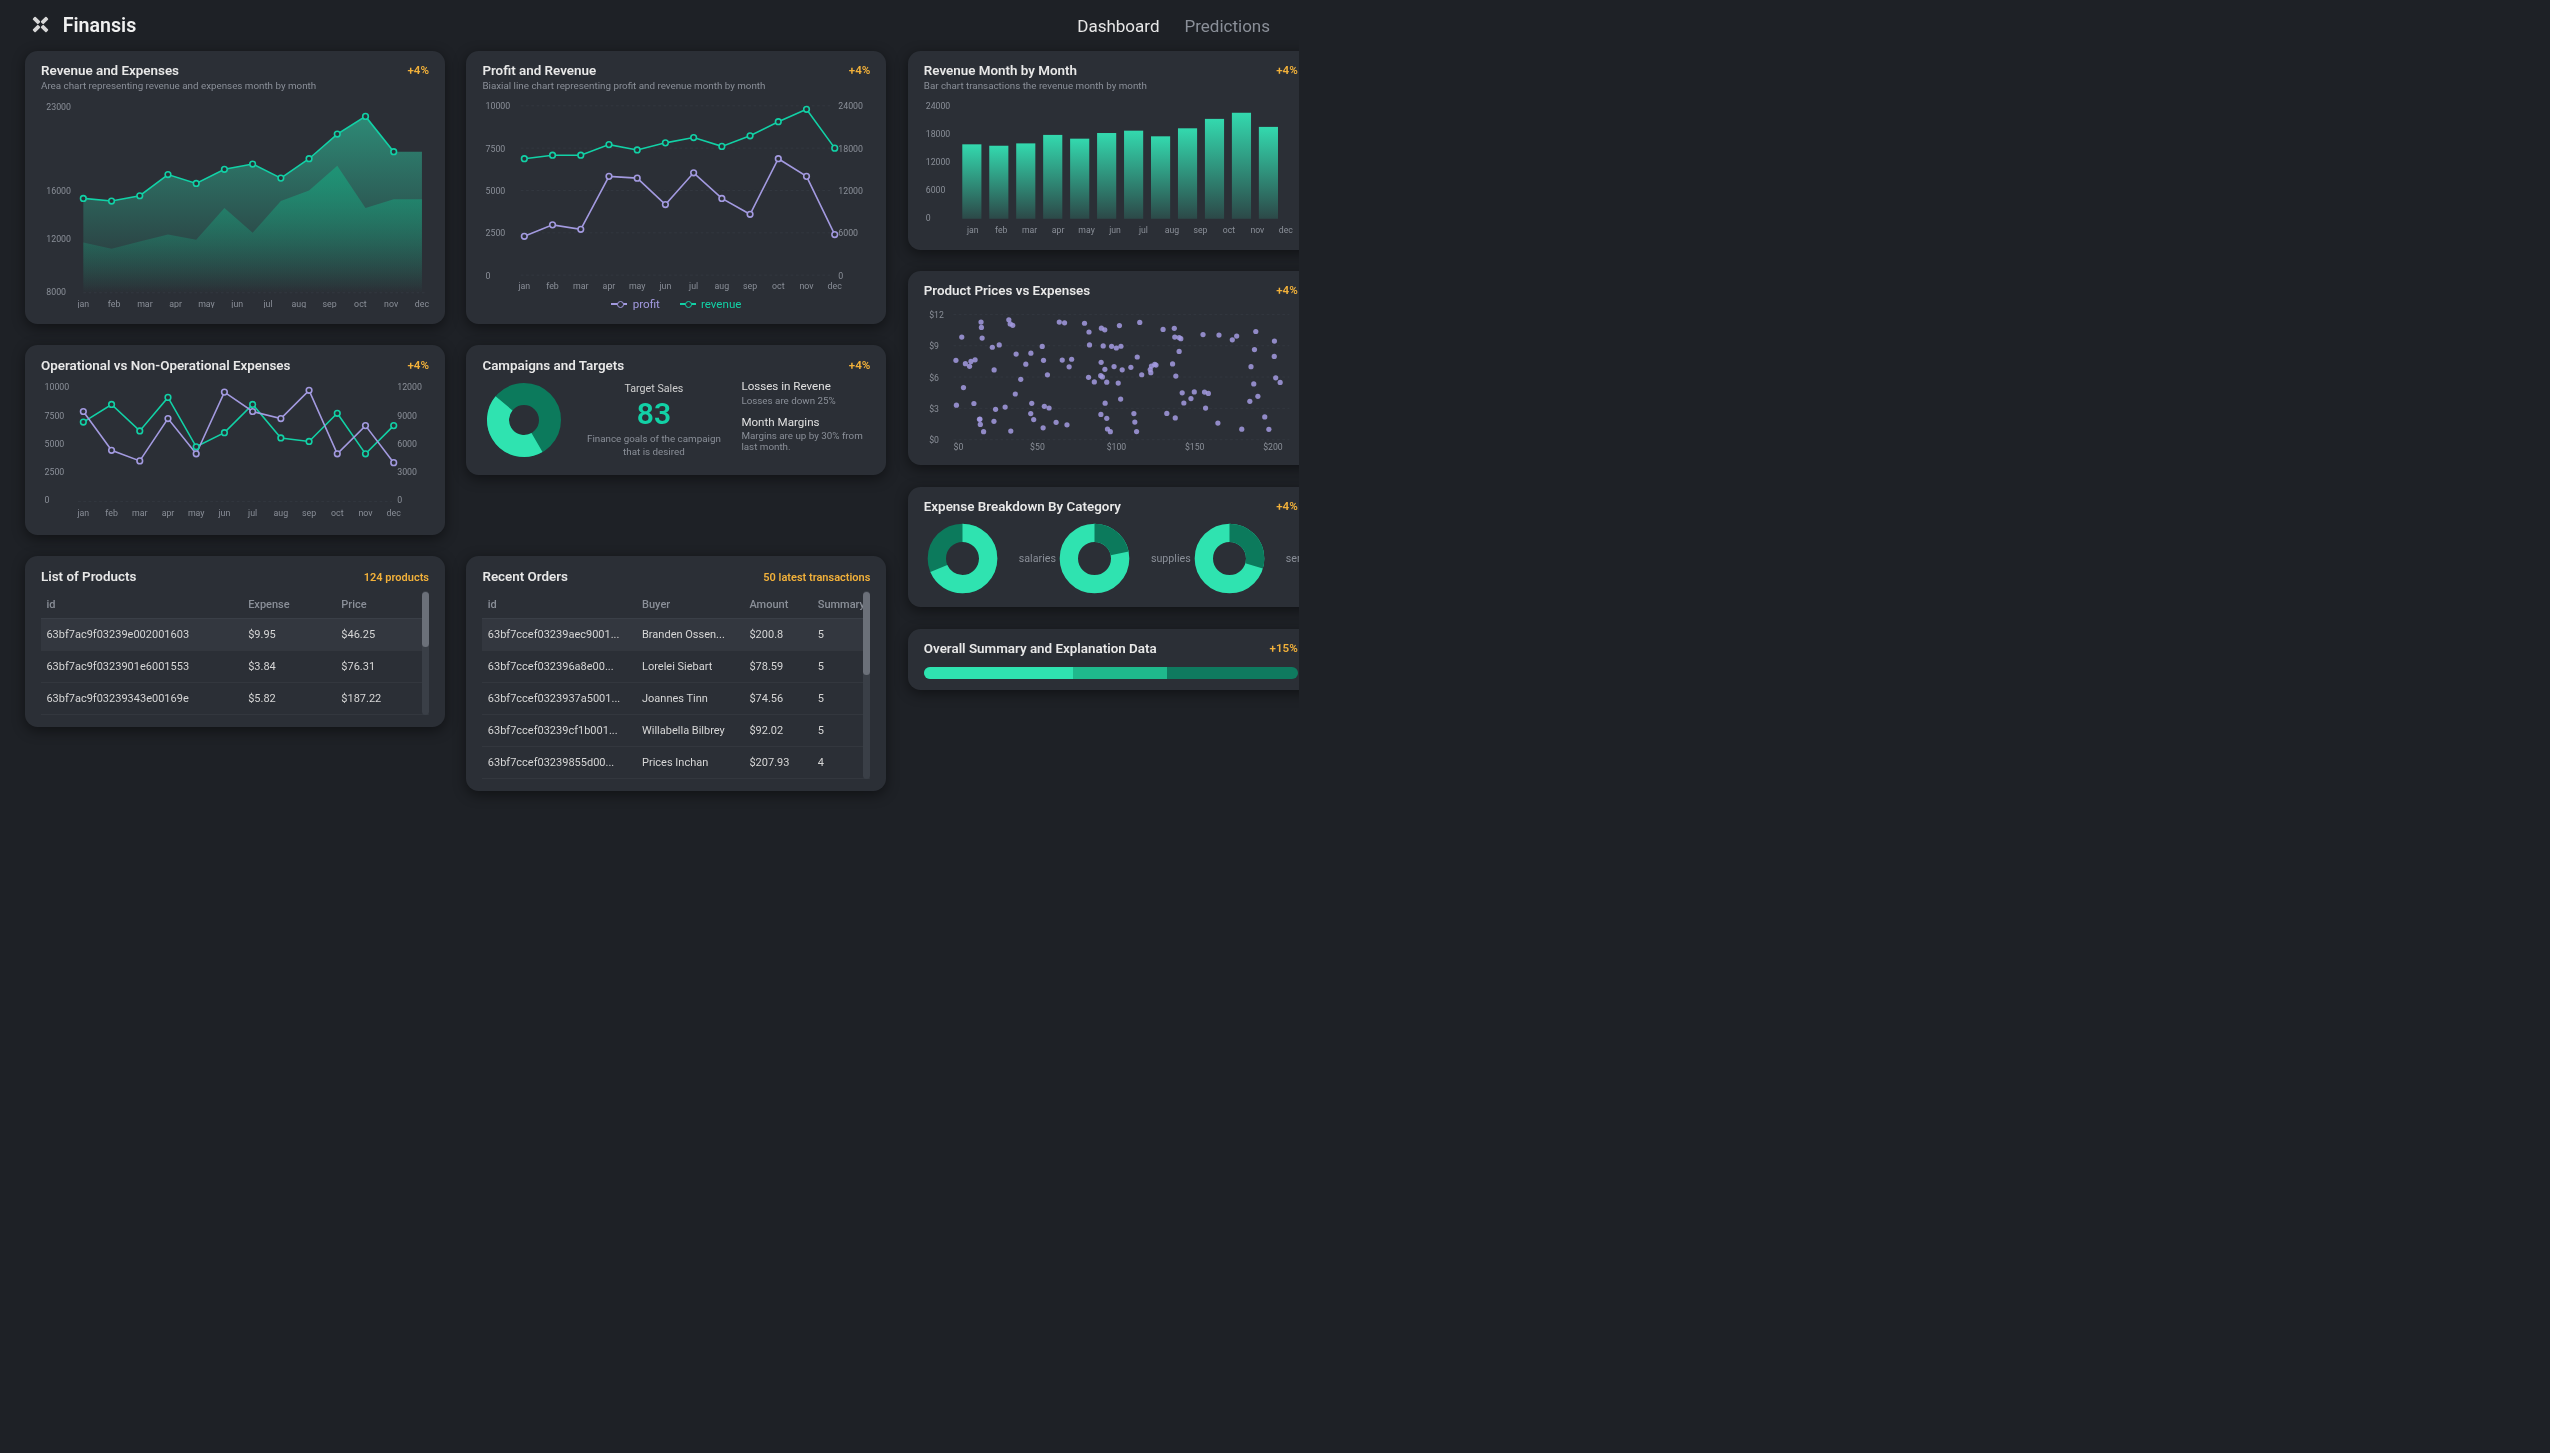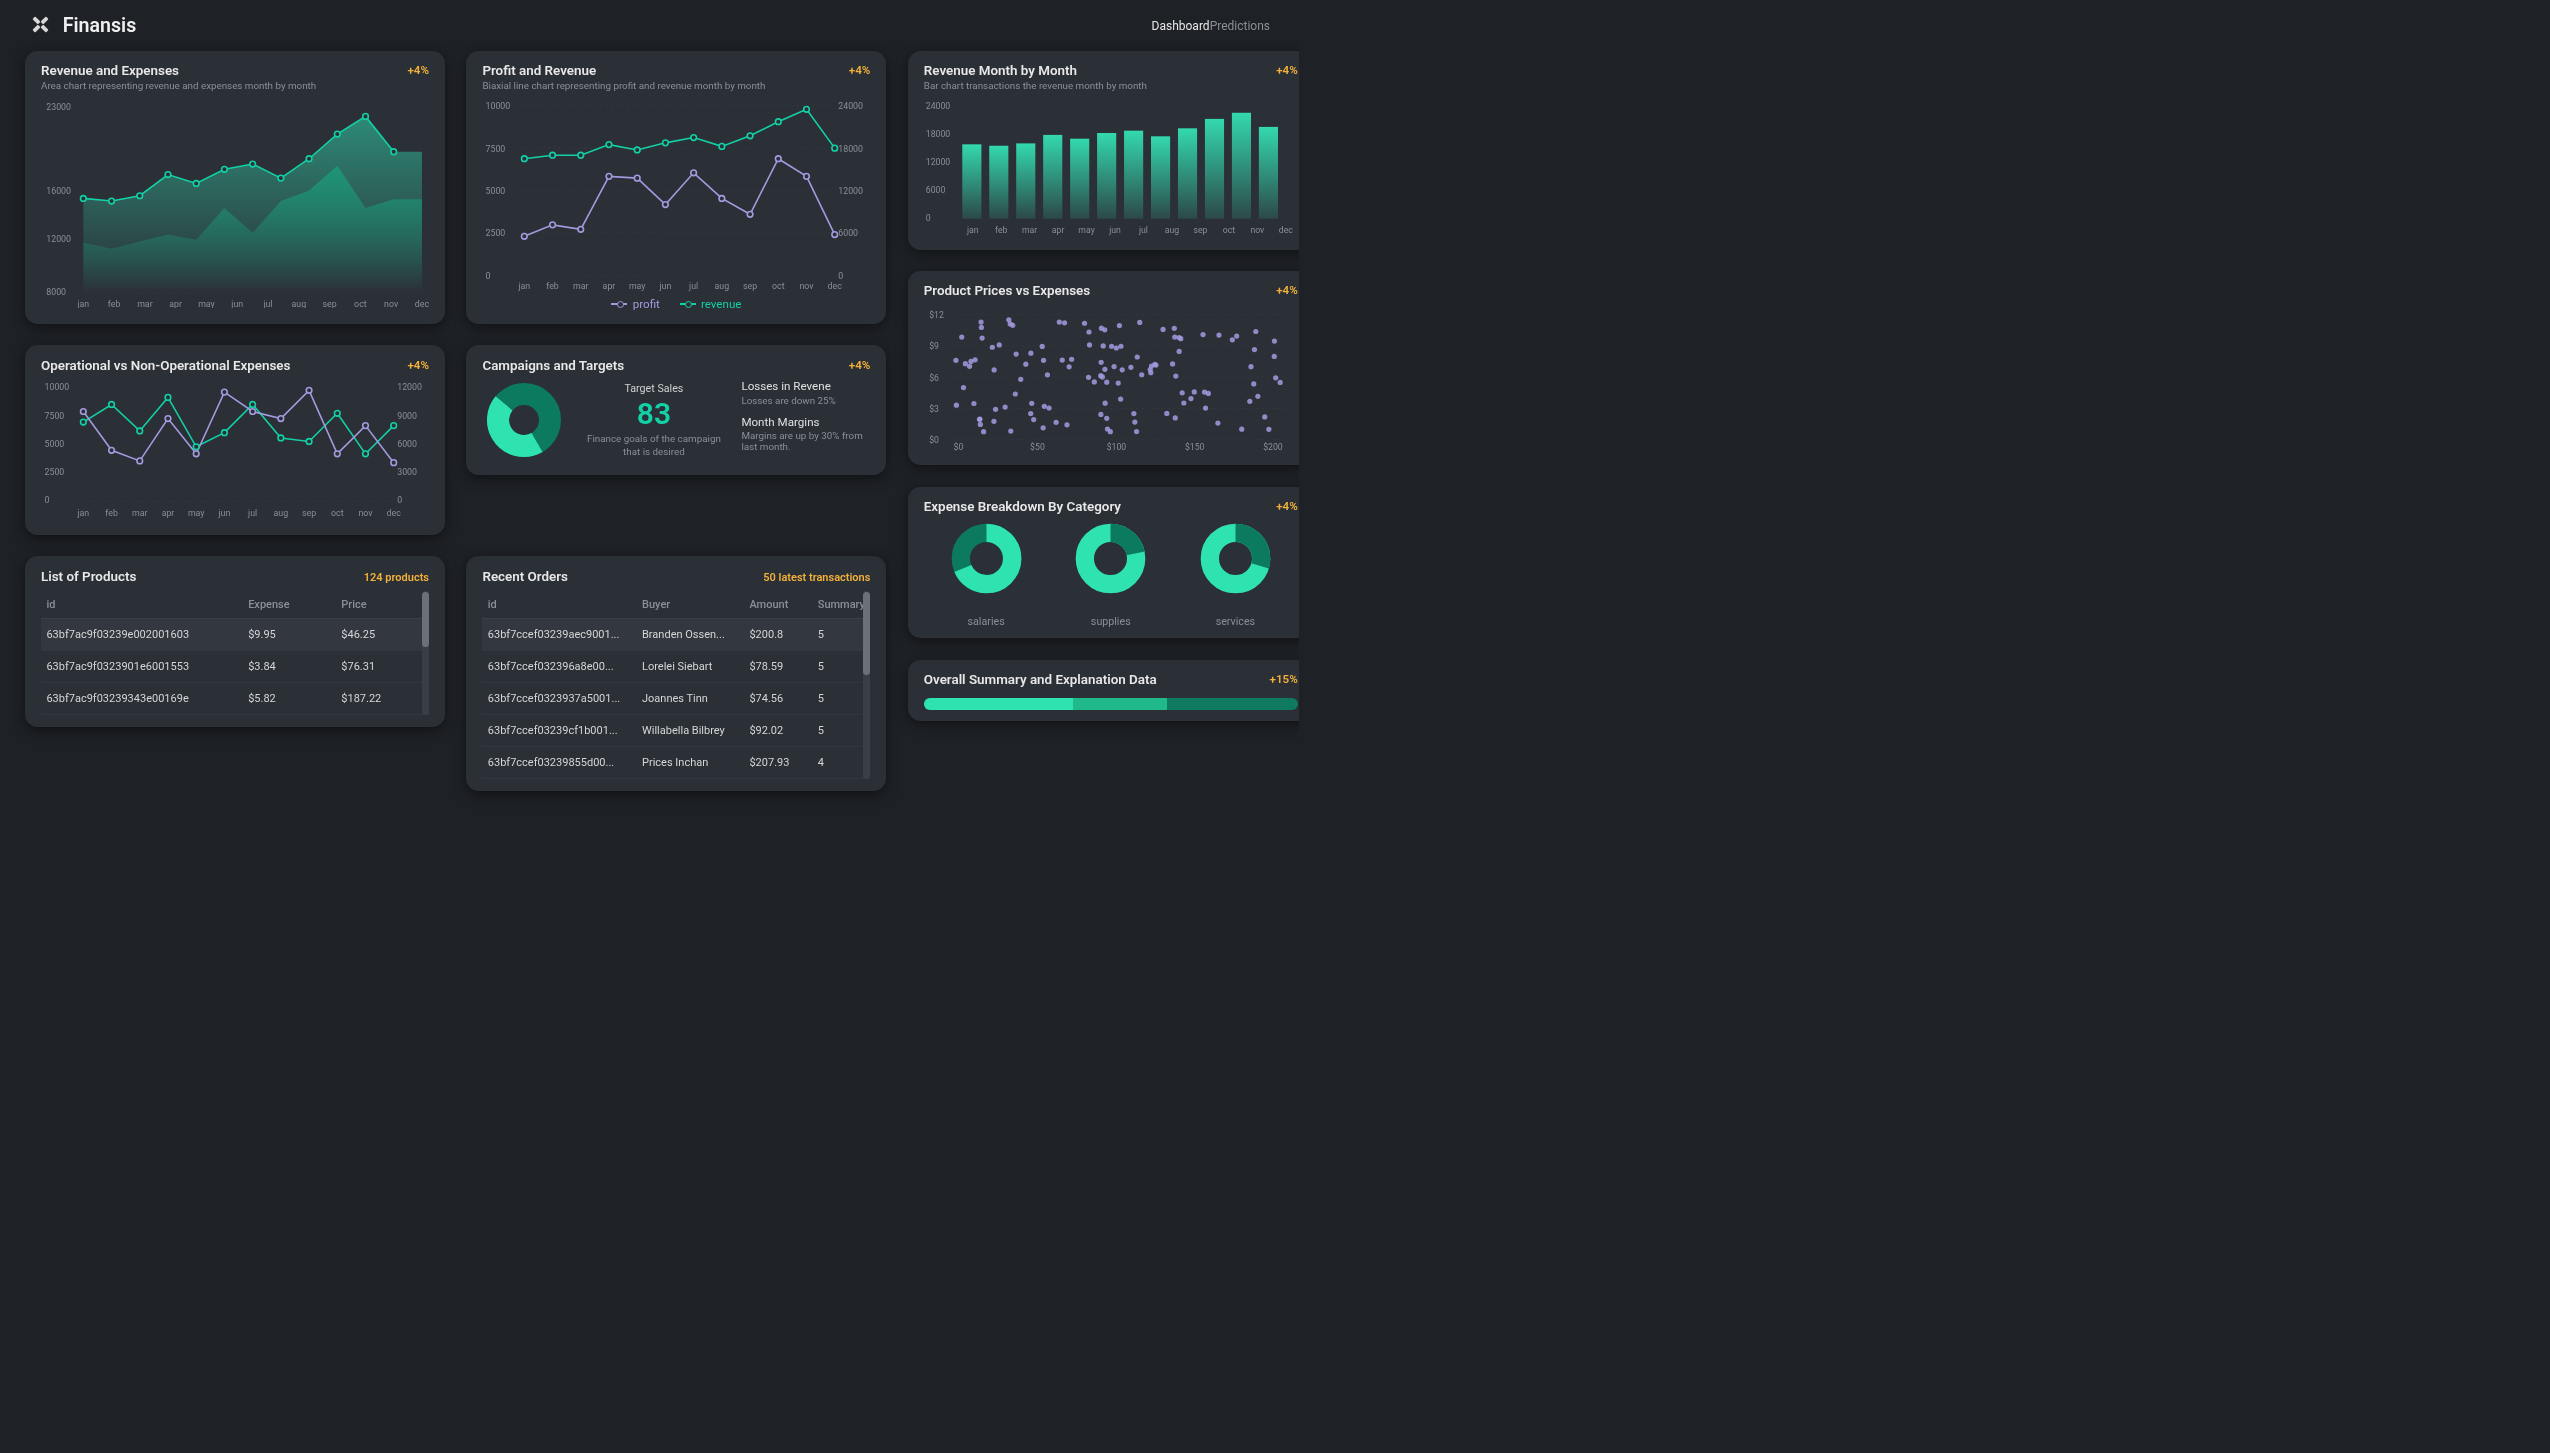--- a/index.html
+++ b/index.html
@@ -27,21 +27,21 @@
   
   body{transform:none;width:1299px;}
 
   .topbar{
     display:flex;align-items:center;justify-content:space-between;
     padding:12.5px 29px 7.1px 29px;
   }
   .brand{display:flex;align-items:center;gap:10.7px;}
   .brand svg{width:23px;height:23px;}
   .brand-name{font-size:19.6px;font-weight:600;color:#f0f0f0;}
-  .nav{display:flex;font-size:12px;}
+  .nav{display:flex;gap:25px;font-size:17px;}
   .nav a{color:var(--text);text-decoration:none;}
   .nav a.inactive{color:var(--text-dim);}
 
   .grid{
     display:grid;
     grid-template-columns: 420px 420px 406px;
     grid-auto-rows:min-content;
     gap:21.4px 21.4px;
     padding:5.4px 25px 21.4px 25px;
     align-items:start;
@@ -75,21 +75,21 @@
   .legend .lg{display:flex;align-items:center;gap:5.4px;}
   .legend .lg.purple{color:var(--line-purple);} .legend .lg.green{color:var(--accent);}
   .legend .swatch{width:16px;height:1.8px;display:inline-block;position:relative;}
   .legend .swatch::after{content:"";position:absolute;left:5.4px;top:-2.7px;width:5.4px;height:5.4px;border:1.8px solid currentColor;border-radius:50%;background:var(--panel);}
 
   
   .bar{fill:url(#gradBar);}
 
   
   .donut-row{display:flex;justify-content:space-around;align-items:center;margin-top:5.4px;}
-  .donut-col{display:flex;flex-direction:column;align-items:center;gap:18px;}
+  .donut-col{display:flex;flex-direction:row;align-items:center;gap:18px;}
   .donut-label{font-size:10.7px;color:var(--text-dim);}
 
   
   .camp{display:flex;gap:16px;align-items:center;}
   .camp-center{text-align:center;flex:0 0 143px;}
   .camp-center .tlabel{font-size:10.7px;color:#d0d0d0;}
   .camp-center .big{font-size:30px;font-weight:600;color:var(--accent);margin:1.8px 0;}
   .camp-center .note{font-size:9.8px;color:var(--text-dim);line-height:1.3;}
   .camp-right{flex:1;}
   .camp-right .hdr{font-size:11.6px;color:#e0e0e0;}

